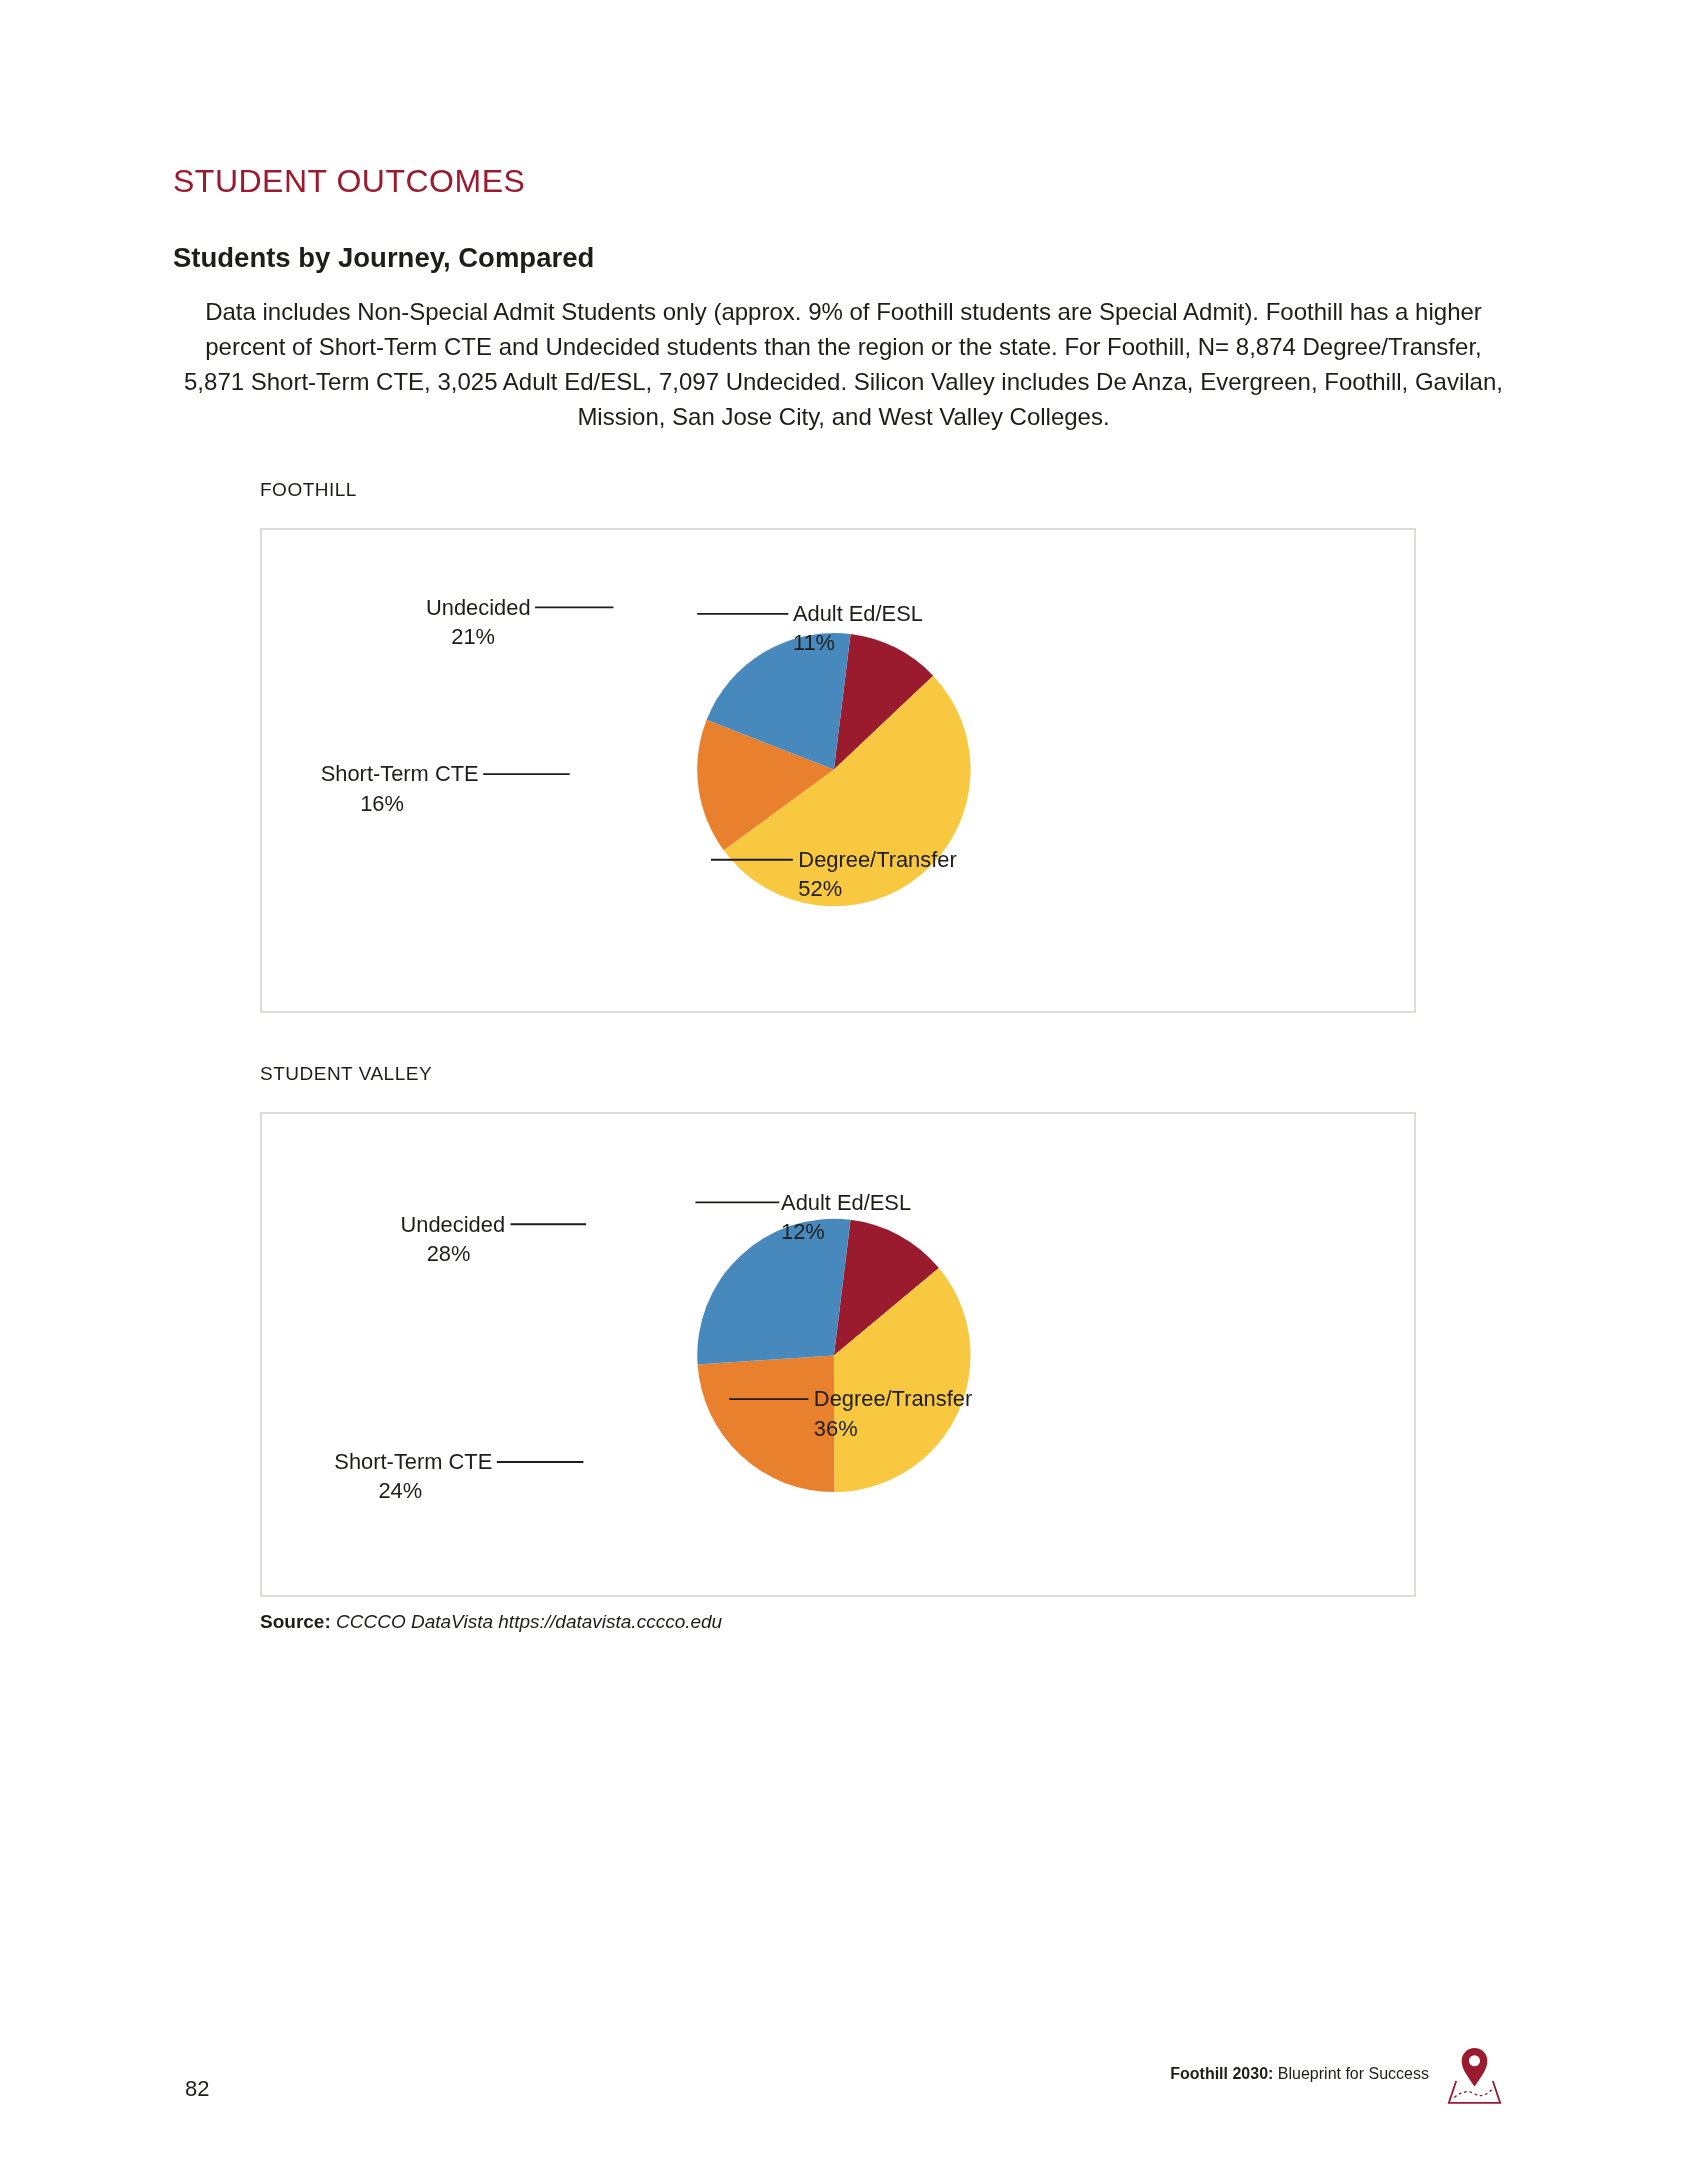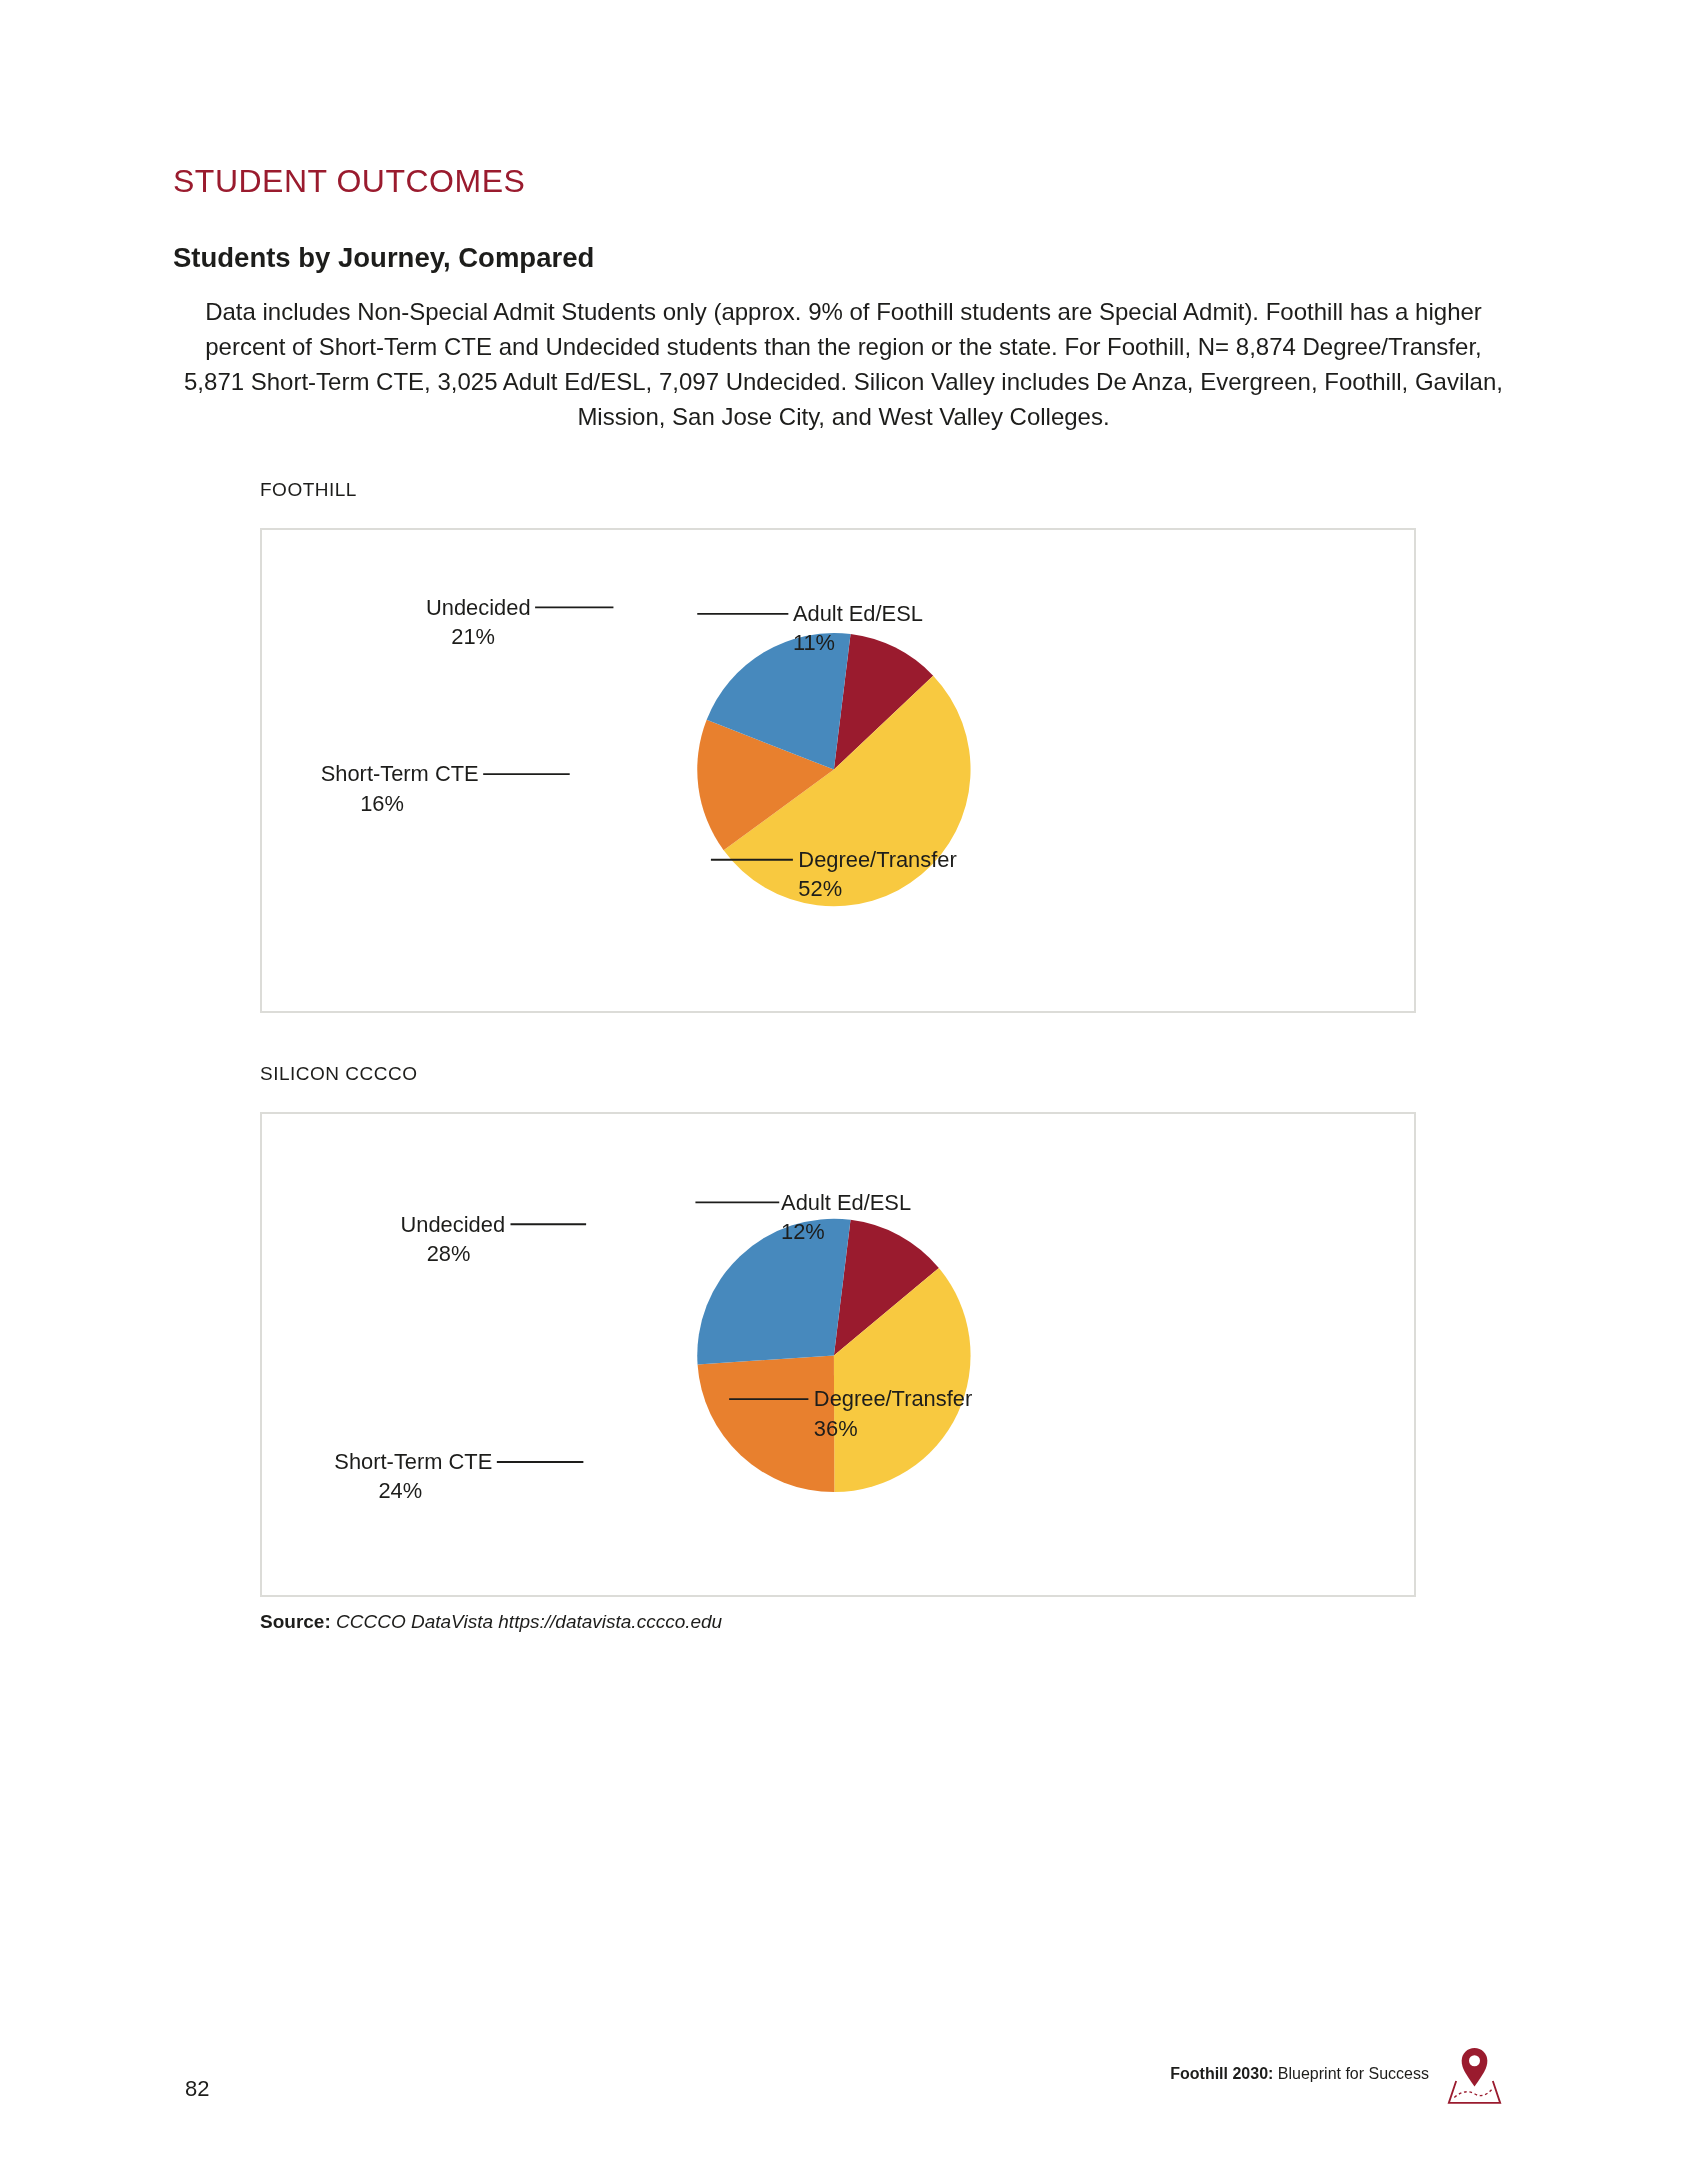--- a/index.html
+++ b/index.html
@@ -43,21 +43,21 @@
         <text class="lbl" x="586" text-anchor="start" y="402">52%</text>
         <line x1="240" y1="268" x2="335" y2="268" stroke="#1d1d1b" stroke-width="2"></line>
         <text class="lbl" x="235" y="276" text-anchor="end">Short-Term CTE</text>
         <text class="lbl" x="105" text-anchor="start" y="308">16%</text>
         <line x1="297" y1="85" x2="383" y2="85" stroke="#1d1d1b" stroke-width="2"></line>
         <text class="lbl" x="292" y="93" text-anchor="end">Undecided</text>
         <text class="lbl" x="205" text-anchor="start" y="125">21%</text>
       </svg>
   </div>
 
-  <h3 class="chart-heading" style="top:1063px;">SILICON CCCCO</h3>
+  <h3 class="chart-heading" style="top:1063px;">STUDENT VALLEY</h3>
   <div class="chart-frame" style="top:1112px;height:485px;">
     <svg id="chart1" viewBox="0 0 1259 528">
         <path d="M625,265 L643.2804015107721,116.11807725380172 A150,150 0 0 1 740.2425285390285,168.98354507725668 Z" fill="#9a1b2e"></path>
         <path d="M625,265 L740.2425285390285,168.98354507725668 A150,150 0 0 1 625.5235977122836,414.99908614866854 Z" fill="#f8c940"></path>
         <path d="M625,265 L625.5235977122836,414.99908614866854 A150,150 0 0 1 475.32977975619247,274.9410850600001 Z" fill="#e8802e"></path>
         <path d="M625,265 L475.32977975619247,274.9410850600001 A150,150 0 0 1 643.2804015107722,116.11807725380172 Z" fill="#4789bd"></path>
         <line x1="473" y1="97" x2="565" y2="97" stroke="#1d1d1b" stroke-width="2"></line>
         <text class="lbl" x="567" y="105" text-anchor="start">Adult Ed/ESL</text>
         <text class="lbl" x="567" text-anchor="start" y="137">12%</text>
         <line x1="510" y1="313" x2="597" y2="313" stroke="#1d1d1b" stroke-width="2"></line>

